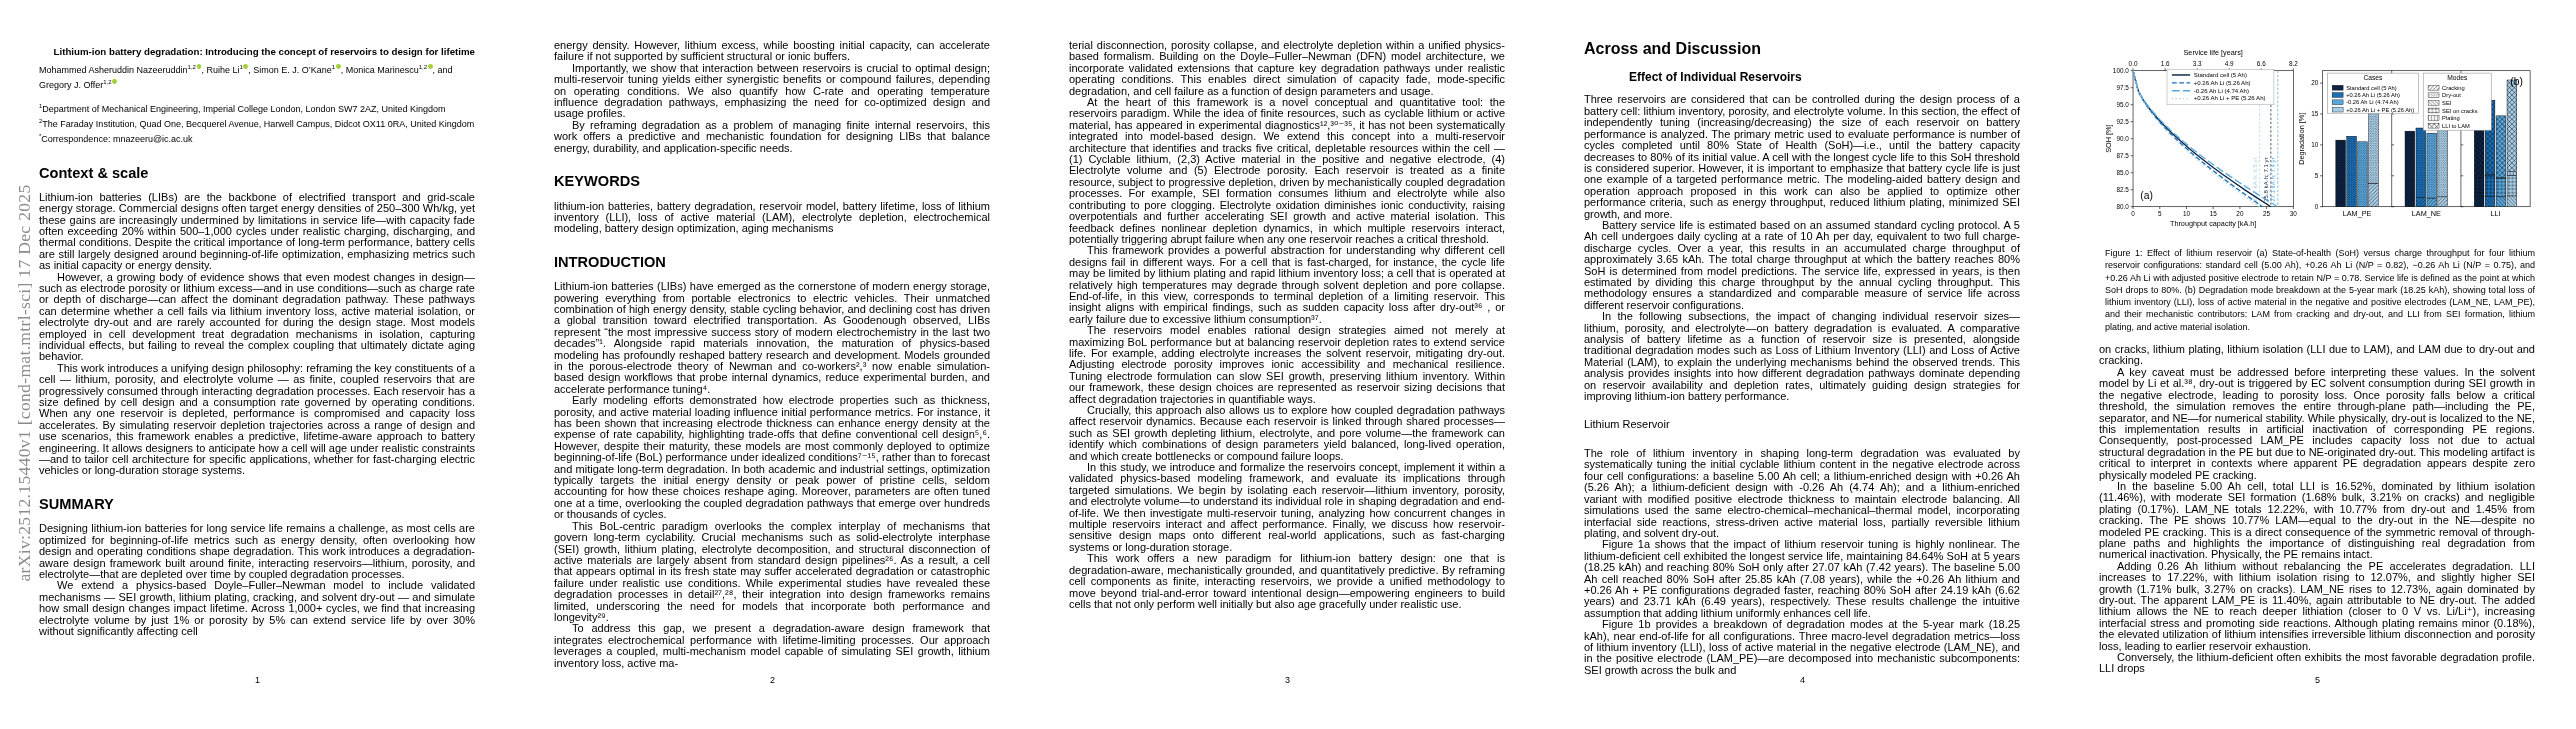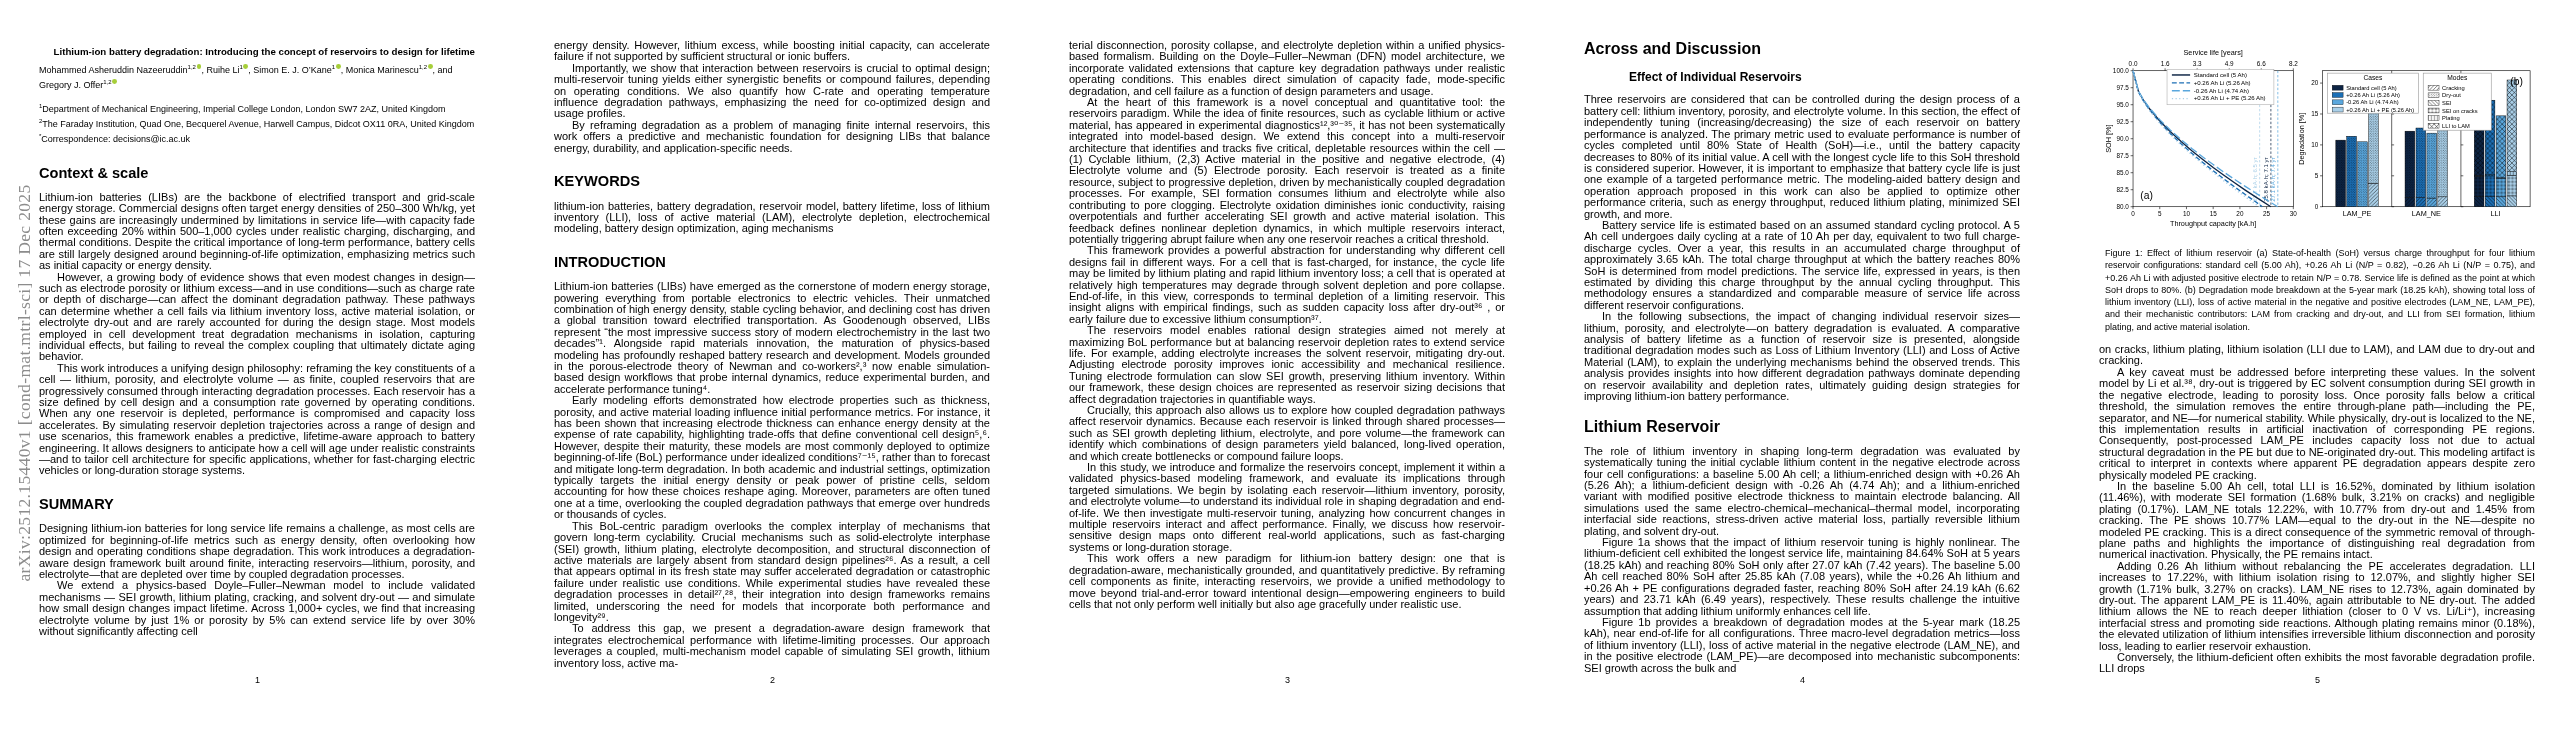--- a/index.html
+++ b/index.html
@@ -14,39 +14,39 @@
   .authors{font-size:9px;line-height:12px;margin:0 0 9.7px 0;}
   .authors sup{font-size:6px;}
   .orcid{display:inline-block;width:4.9px;height:4.9px;border-radius:50%;background:#a6ce39;vertical-align:super;margin-left:0.6px;}
   .affil{font-size:9px;line-height:12px;}
   .affil sup{font-size:6px;}
   p.body{font-size:11px;line-height:11.4px;text-align:justify;margin:0;}
   p.indent{text-indent:18px;}
   .sec{font-size:14.6px;font-weight:bold;margin:19.4px 0 11px 0;line-height:1.1;}
   .seclg{font-size:16px;font-weight:bold;margin:0 0 13.4px 0;line-height:1.1;}
   .subsec{font-size:12px;font-weight:bold;margin:2.4px 0 9.7px 0;line-height:1.15;padding-left:45px;}
-  .subsubsec{font-size:16px;font-weight:bold;margin:16px 0 9px 0;line-height:1.15;}
+  .subsubsec{font-size:11px;font-weight:normal;margin:16px 0 17px 0;line-height:1.15;}
   .caption{font-size:9px;line-height:12.3px;text-align:justify;margin:16px 0 11px 6px;}
   .figwrap{width:436px;height:204px;position:relative;}
   .pagenum{position:absolute;bottom:44px;left:0;width:100%;text-align:center;font-size:9px;}
   .watermark{position:absolute;top:383px;left:24px;transform:translate(-50%,-50%) rotate(-90deg);transform-origin:center;white-space:nowrap;font-family:"Liberation Serif","DejaVu Serif",serif;font-size:17.6px;color:#8c8c8c;letter-spacing:0.3px;}
   svg text{font-family:"Liberation Sans","DejaVu Sans",sans-serif;}
 </style>
 </head>
 <body>
 
 <div id="paper">
   <div class="page p1">
     <div class="watermark">arXiv:2512.15440v1  [cond-mat.mtrl-sci]  17 Dec 2025</div>
     <div class="pagebody">
         <div class="title">Lithium-ion battery degradation: Introducing the concept of reservoirs to design for lifetime</div>
         <div class="authors"><span>Mohammed Asheruddin Nazeeruddin</span><sup>1,2</sup><span class="orcid"></span>, <span>Ruihe Li</span><sup>1</sup><span class="orcid"></span>, <span>Simon E. J. O’Kane</span><sup>1</sup><span class="orcid"></span>, <span>Monica Marinescu</span><sup>1,2</sup><span class="orcid"></span>, and <span>Gregory J. Offer</span><sup>1,2</sup><span class="orcid"></span></div>
         <div class="affil"><sup>1</sup><span>Department of Mechanical Engineering, Imperial College London, London SW7 2AZ, United Kingdom</span></div>
         <div class="affil"><sup>2</sup><span>The Faraday Institution, Quad One, Becquerel Avenue, Harwell Campus, Didcot OX11 0RA, United Kingdom</span></div>
-        <div class="affil"><sup>*</sup><span>Correspondence: decisions@ic.ac.uk</span></div>
+        <div class="affil"><sup>*</sup><span>Correspondence: mnazeeru@ic.ac.uk</span></div>
         <div class="sec">Context &amp; scale</div>
         <p class="body">Lithium-ion batteries (LIBs) are the backbone of electrified transport and grid-scale energy storage. Commercial designs often target energy densities of 250–300 Wh/kg, yet these gains are increasingly undermined by limitations in service life—with capacity fade often exceeding 20% within 500–1,000 cycles under realistic charging, discharging, and thermal conditions. Despite the critical importance of long-term performance, battery cells are still largely designed around beginning-of-life optimization, emphasizing metrics such as initial capacity or energy density.</p>
         <p class="body indent">However, a growing body of evidence shows that even modest changes in design—such as electrode porosity or lithium excess—and in use conditions—such as charge rate or depth of discharge—can affect the dominant degradation pathway. These pathways can determine whether a cell fails via lithium inventory loss, active material isolation, or electrolyte dry-out and are rarely accounted for during the design stage. Most models employed in cell development treat degradation mechanisms in isolation, capturing individual effects, but failing to reveal the complex coupling that ultimately dictate aging behavior.</p>
         <p class="body indent">This work introduces a unifying design philosophy: reframing the key constituents of a cell — lithium, porosity, and electrolyte volume — as finite, coupled reservoirs that are progressively consumed through interacting degradation processes. Each reservoir has a size defined by cell design and a consumption rate governed by operating conditions. When any one reservoir is depleted, performance is compromised and capacity loss accelerates. By simulating reservoir depletion trajectories across a range of design and use scenarios, this framework enables a predictive, lifetime-aware approach to battery engineering. It allows designers to anticipate how a cell will age under realistic constraints—and to tailor cell architecture for specific applications, whether for fast-charging electric vehicles or long-duration storage systems.</p>
         <div class="sec">SUMMARY</div>
         <p class="body">Designing lithium-ion batteries for long service life remains a challenge, as most cells are optimized for beginning-of-life metrics such as energy density, often overlooking how design and operating conditions shape degradation. This work introduces a degradation-aware design framework built around finite, interacting reservoirs—lithium, porosity, and electrolyte—that are depleted over time by coupled degradation processes.</p>
         <p class="body indent">We extend a physics-based Doyle–Fuller–Newman model to include validated mechanisms — SEI growth, lithium plating, cracking, and solvent dry-out — and simulate how small design changes impact lifetime.  Across 1,000+ cycles, we find that increasing electrolyte volume by just 1% or porosity by 5% can extend service life by over 30% without significantly affecting cell</p>
       </div>
     <div class="pagenum">1</div>
   </div>

